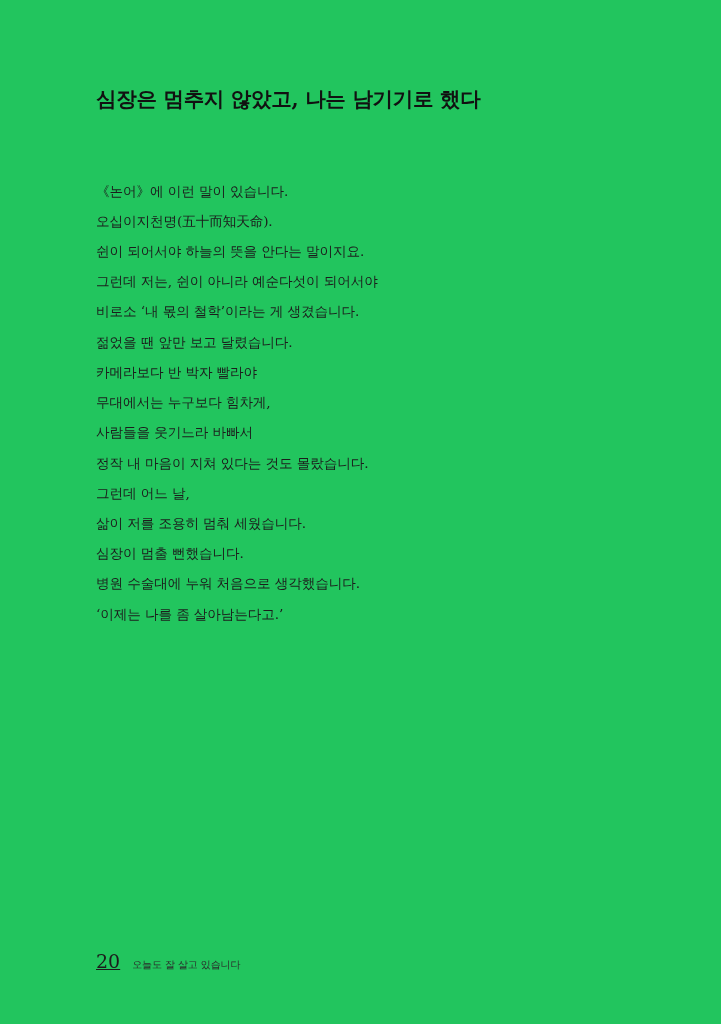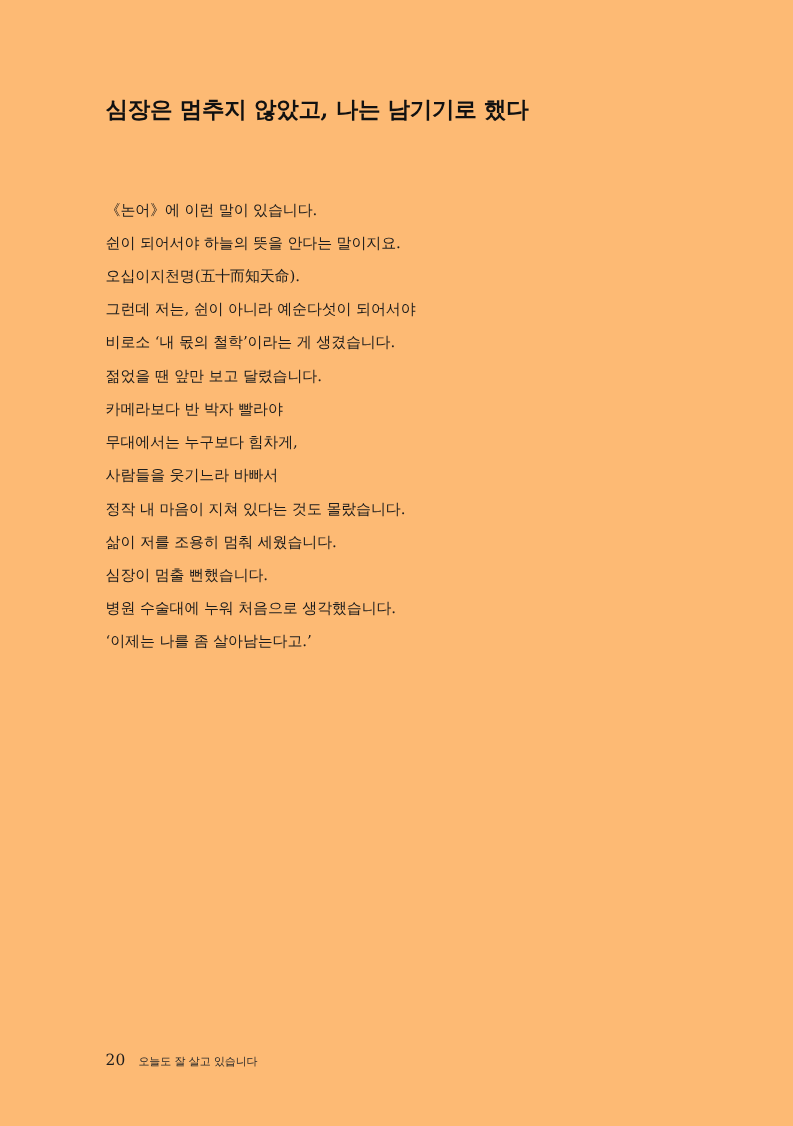--- a/index.html
+++ b/index.html
@@ -11,21 +11,21 @@
     width: 721px;
     height: 1024px;
     position: relative;
     font-family: "DejaVu Serif", "Liberation Serif", serif;
     color: #1a1a1a;
     overflow: hidden;
   }
   .page {
     position: absolute;
     inset: 0;
-    background: #fdba74;
+    background: #22c55e;
   }
   .content {
     position: absolute;
     left: 96px;
     top: 86px;
     width: 545px;
   }
   .title {
     font-size: 20.5px;
     font-weight: bold;
@@ -54,46 +54,48 @@
   }
   .footer {
     position: absolute;
     left: 96px;
     bottom: 52px;
     display: flex;
     align-items: baseline;
     gap: 12px;
   }
   .page-number {
-    font-size: 14px;
+    font-size: 19px;
     color: #1c1c1c;
+    text-decoration: underline;
   }
   .footer-title {
     font-size: 10px;
     color: #2a2a2a;
     letter-spacing: -0.1px;
   }
 </style>
 </head>
 <body>
 
 <div class="page">
   <div class="content">
     <h1 class="title">심장은 멈추지 않았고, 나는 남기기로 했다</h1>
     <div class="body-block">
       <div class="body-line">《논어》에 이런 말이 있습니다.</div>
+      <div class="body-line">오십이지천명(五十而知天命).</div>
       <div class="body-line">쉰이 되어서야 하늘의 뜻을 안다는 말이지요.</div>
-      <div class="body-line">오십이지천명(五十而知天命).</div>
       <div class="body-line">그런데 저는, 쉰이 아니라 예순다섯이 되어서야</div>
       <div class="body-line">비로소 ‘내 몫의 철학’이라는 게 생겼습니다.</div>
       <div class="body-line">젊었을 땐 앞만 보고 달렸습니다.</div>
       <div class="body-line">카메라보다 반 박자 빨라야</div>
       <div class="body-line">무대에서는 누구보다 힘차게,</div>
       <div class="body-line">사람들을 웃기느라 바빠서</div>
       <div class="body-line">정작 내 마음이 지쳐 있다는 것도 몰랐습니다.</div>
+      <div class="body-line">그런데 어느 날,</div>
       <div class="body-line">삶이 저를 조용히 멈춰 세웠습니다.</div>
       <div class="body-line">심장이 멈출 뻔했습니다.</div>
       <div class="body-line">병원 수술대에 누워 처음으로 생각했습니다.</div>
       <div class="body-line">‘이제는 나를 좀 살아남는다고.’</div>
     </div>
   </div>
 
   <div class="footer">
     <span class="page-number">20</span>
     <span class="footer-title">오늘도 잘 살고 있습니다</span>

